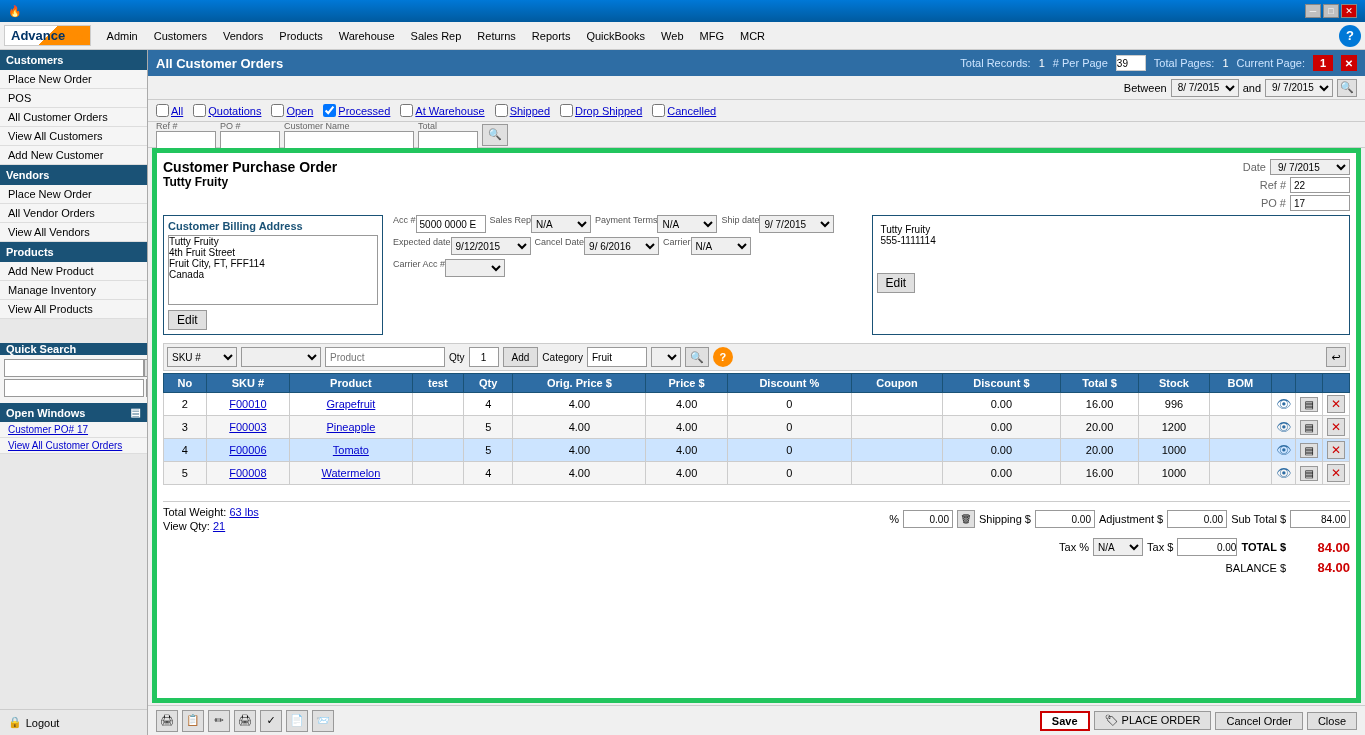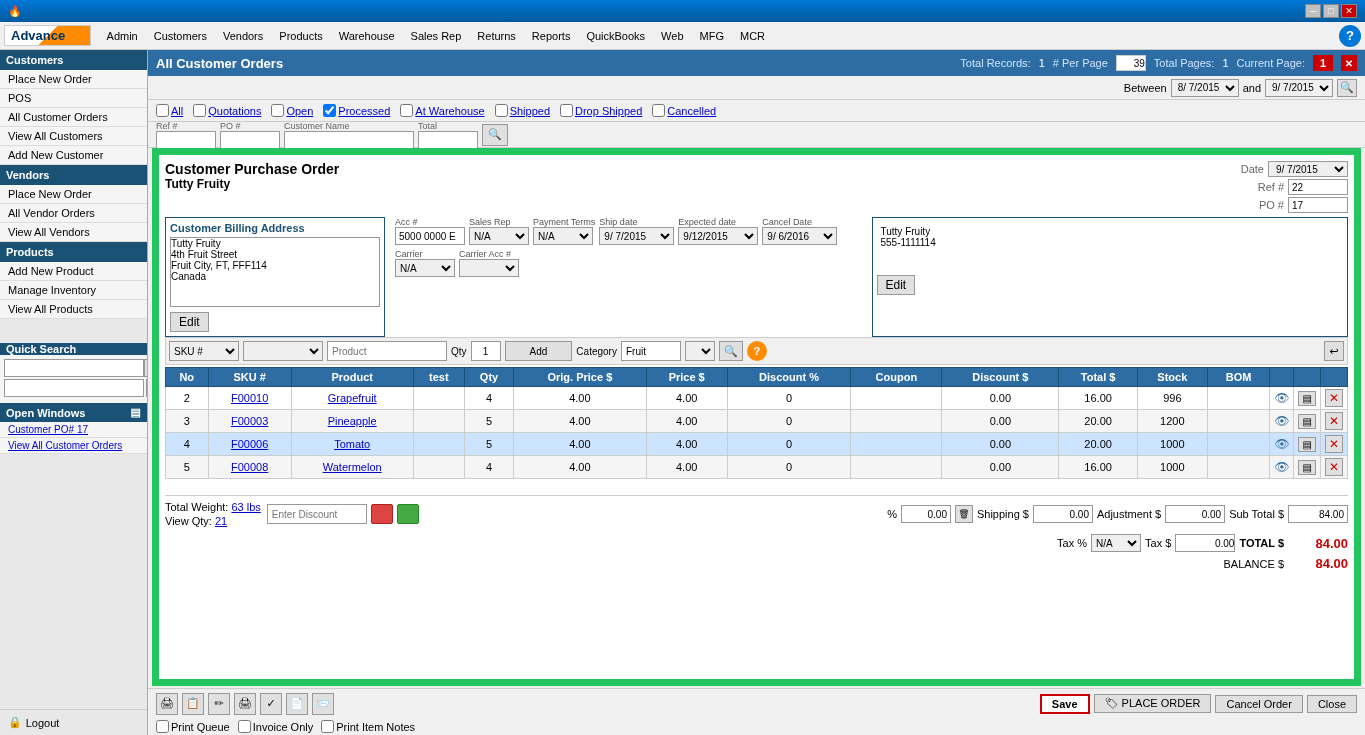--- a/index.html
+++ b/index.html
@@ -37,21 +37,21 @@
     .open-windows-item { padding: 2px 8px; font-size: 10px; color: #0000cc; cursor: pointer; text-decoration: underline; background: #f5f5f5; border-bottom: 1px solid #ddd; }
     #logout { margin-top: auto; padding: 6px 8px; display: flex; align-items: center; gap: 4px; color: #000; cursor: pointer; border-top: 1px solid #ccc; }
 
     
     #content { flex: 1; display: flex; flex-direction: column; overflow: hidden; background: #f0f0f0; }
 
     
     #top-bar { background: #2e6da4; color: white; padding: 3px 8px; display: flex; align-items: center; justify-content: space-between; height: 26px; }
     .top-bar-right { display: flex; align-items: center; gap: 8px; font-size: 11px; }
     .top-bar-label { color: #cce4ff; }
-    .per-page-input { width: 30px; height: 16px; font-size: 10px; text-align: right; border: 1px solid #ccc; }
+    .per-page-input { width: 30px; height: 16px; font-size: 10px; text-align: left; border: 1px solid #ccc; }
     .current-page-box { width: 20px; height: 16px; background: #c00; color: white; display: flex; align-items: center; justify-content: center; font-weight: bold; }
     .red-x-btn { background: #cc0000; color: white; border: none; width: 16px; height: 16px; cursor: pointer; font-weight: bold; display: flex; align-items: center; justify-content: center; font-size: 10px; }
 
     
     #filter-row { background: #f0f0f0; padding: 2px 8px; display: flex; align-items: center; gap: 6px; height: 24px; border-bottom: 1px solid #ccc; }
     .filter-between { display: flex; align-items: center; gap: 4px; margin-left: auto; }
     .date-select { height: 18px; font-size: 10px; border: 1px solid #999; padding: 0 2px; }
     .filter-icon { width: 20px; height: 18px; background: #e0e0e0; border: 1px solid #999; cursor: pointer; display: flex; align-items: center; justify-content: center; }
 
     
@@ -65,56 +65,56 @@
     .search-label { font-size: 9px; color: #666; }
     .search-input { height: 18px; border: 1px solid #999; font-size: 10px; padding: 1px 3px; }
     .search-btn { width: 26px; height: 22px; background: #e0e0e0; border: 1px solid #999; cursor: pointer; }
 
     
     #tabs { display: flex; gap: 0; padding: 4px 8px 0; background: #f0f0f0; }
     .tab { padding: 3px 10px; border: 1px solid #999; background: #e0e0e0; cursor: pointer; border-bottom: none; font-size: 11px; }
     .tab.active { background: white; border-bottom: 1px solid white; position: relative; top: 1px; }
 
     
-    #order-content { flex: 1; background: white; border: 7px solid #22c55e; margin: 0 4px 2px; overflow-y: auto; padding: 6px; }
+    #order-content { flex: 1; background: white; border: 5px solid #22c55e; margin: 0 4px 2px; overflow-y: auto; padding: 6px; }
 
     
     .order-header { display: flex; align-items: flex-start; justify-content: space-between; margin-bottom: 4px; }
     .order-title { font-size: 14px; font-weight: bold; color: #000; }
     .order-status { color: red; font-size: 14px; font-weight: bold; text-align: center; flex: 1; }
     .order-meta { display: flex; flex-direction: column; align-items: flex-end; gap: 2px; font-size: 11px; }
     .meta-row { display: flex; align-items: center; gap: 4px; }
     .meta-label { color: #666; }
     .meta-input { height: 16px; border: 1px solid #999; font-size: 10px; padding: 1px 3px; width: 60px; }
 
     .order-company { font-weight: bold; font-size: 12px; margin-bottom: 6px; }
 
     
-    .addresses { display: flex; gap: 10px; }
+    .addresses { display: flex; gap: 10px; margin-bottom: 8px; }
     .address-box { border: 1px solid #1a5276; padding: 4px; flex: 0 0 220px; }
     .address-box.shipping { flex: 1; }
     .address-title { color: #1a5276; font-weight: bold; margin-bottom: 3px; font-size: 11px; }
     .address-textarea { width: 100%; height: 70px; border: 1px solid #999; font-size: 10px; resize: none; }
     .edit-btn { margin-top: 3px; padding: 2px 8px; background: #e0e0e0; border: 1px solid #999; cursor: pointer; font-size: 12px; }
 
     
     .order-fields { display: flex; align-items: center; gap: 4px; margin-bottom: 6px; flex-wrap: wrap; }
-    .field-group { display: flex; flex-direction: column; }
+    .field-group { display: flex; flex-direction: row; }
     .field-label { font-size: 9px; color: #555; white-space: nowrap; }
     .field-input { height: 18px; border: 1px solid #999; font-size: 10px; padding: 1px 3px; }
     .field-select { height: 18px; border: 1px solid #999; font-size: 10px; }
 
     
     .items-toolbar { display: flex; align-items: center; gap: 4px; margin-bottom: 2px; background: #f0f0f0; padding: 3px; border: 1px solid #ccc; }
     .sku-select { height: 20px; border: 1px solid #999; font-size: 10px; width: 70px; }
     .toolbar-dd { height: 20px; border: 1px solid #999; font-size: 10px; width: 80px; }
     .product-input { height: 20px; border: 1px solid #999; font-size: 10px; width: 120px; padding: 1px 4px; }
     .qty-label { font-size: 10px; }
     .qty-input { height: 20px; width: 30px; border: 1px solid #999; font-size: 10px; text-align: center; }
-    .add-btn { height: 20px; padding: 0 24px; background: #e0e0e0; border: 1px solid #999; cursor: pointer; font-size: 10px; }
+    .add-btn { height: 20px; padding: 0 8px; background: #e0e0e0; border: 1px solid #999; cursor: pointer; font-size: 10px; }
     .cat-label { font-size: 10px; }
     .cat-input { height: 20px; border: 1px solid #999; font-size: 10px; width: 60px; padding: 1px 4px; }
     .cat-dd { height: 20px; border: 1px solid #999; font-size: 10px; width: 30px; }
     .search-icon-btn { width: 24px; height: 20px; background: #e0e0e0; border: 1px solid #999; cursor: pointer; display: flex; align-items: center; justify-content: center; }
     .help-icon { width: 20px; height: 20px; border-radius: 50%; background: #ff8c00; color: white; display: flex; align-items: center; justify-content: center; font-weight: bold; font-size: 11px; cursor: pointer; }
 
     
     .items-table { width: 100%; border-collapse: collapse; margin-bottom: 16px; font-size: 10px; }
     .items-table th { background: #2e6da4; color: white; padding: 3px 4px; text-align: center; border: 1px solid #1a5276; white-space: nowrap; }
     .items-table td { border: 1px solid #ccc; padding: 2px 4px; text-align: center; }
@@ -581,25 +581,20 @@
           <div>
             <span>Total Weight:</span>
             <span style="color:#0000cc; text-decoration:underline;">63 lbs</span>
           </div>
           <div>
             <span>View Qty:</span>
             <span style="color:#0000cc; text-decoration:underline;">21</span>
           </div>
         </div>
 
-        <div class="discount-row">
-          <input class="discount-input" type="text" placeholder="Enter Discount" style="">
-          <div class="disc-btn" style="background:#dd4444; width:22px; height:20px; border:1px solid #aa2222; border-radius:2px; cursor:pointer;"></div>
-          <div class="disc-btn green" style="background:#44aa44; width:22px; height:20px; border:1px solid #228822; border-radius:2px; cursor:pointer;"></div>
-        </div>
 
         <div class="totals-right">
           <span>%</span>
           <input class="total-input" style="width: 50px;" type="text" value="0.00">
           <div class="small-btn">🗑</div>
           <span>Shipping $</span>
           <input class="total-input" style="width: 60px;" type="text" value="0.00">
           <span>Adjustment $</span>
           <input class="total-input" style="width: 60px;" type="text" value="0.00">
           <span>Sub Total $</span>
@@ -636,29 +631,15 @@
       <div style="flex:1;"></div>
       <button class="save-btn">Save</button>
       <button class="place-order-btn">
         <span>🏷</span>
         <span>PLACE ORDER</span>
       </button>
       <button class="cancel-order-btn">Cancel Order</button>
       <button class="close-btn">Close</button>
     </div>
 
-    <div class="print-options">
-      <div class="print-cb">
-        <input type="checkbox" style="">
-        <span>Print Queue</span>
-      </div>
-      <div class="print-cb">
-        <input type="checkbox" style="">
-        <span>Invoice Only</span>
-      </div>
-      <div class="print-cb">
-        <input type="checkbox" style="">
-        <span>Print Item Notes</span>
-      </div>
-    </div>
 
   </div>
 </div>
 
 </body></html>

